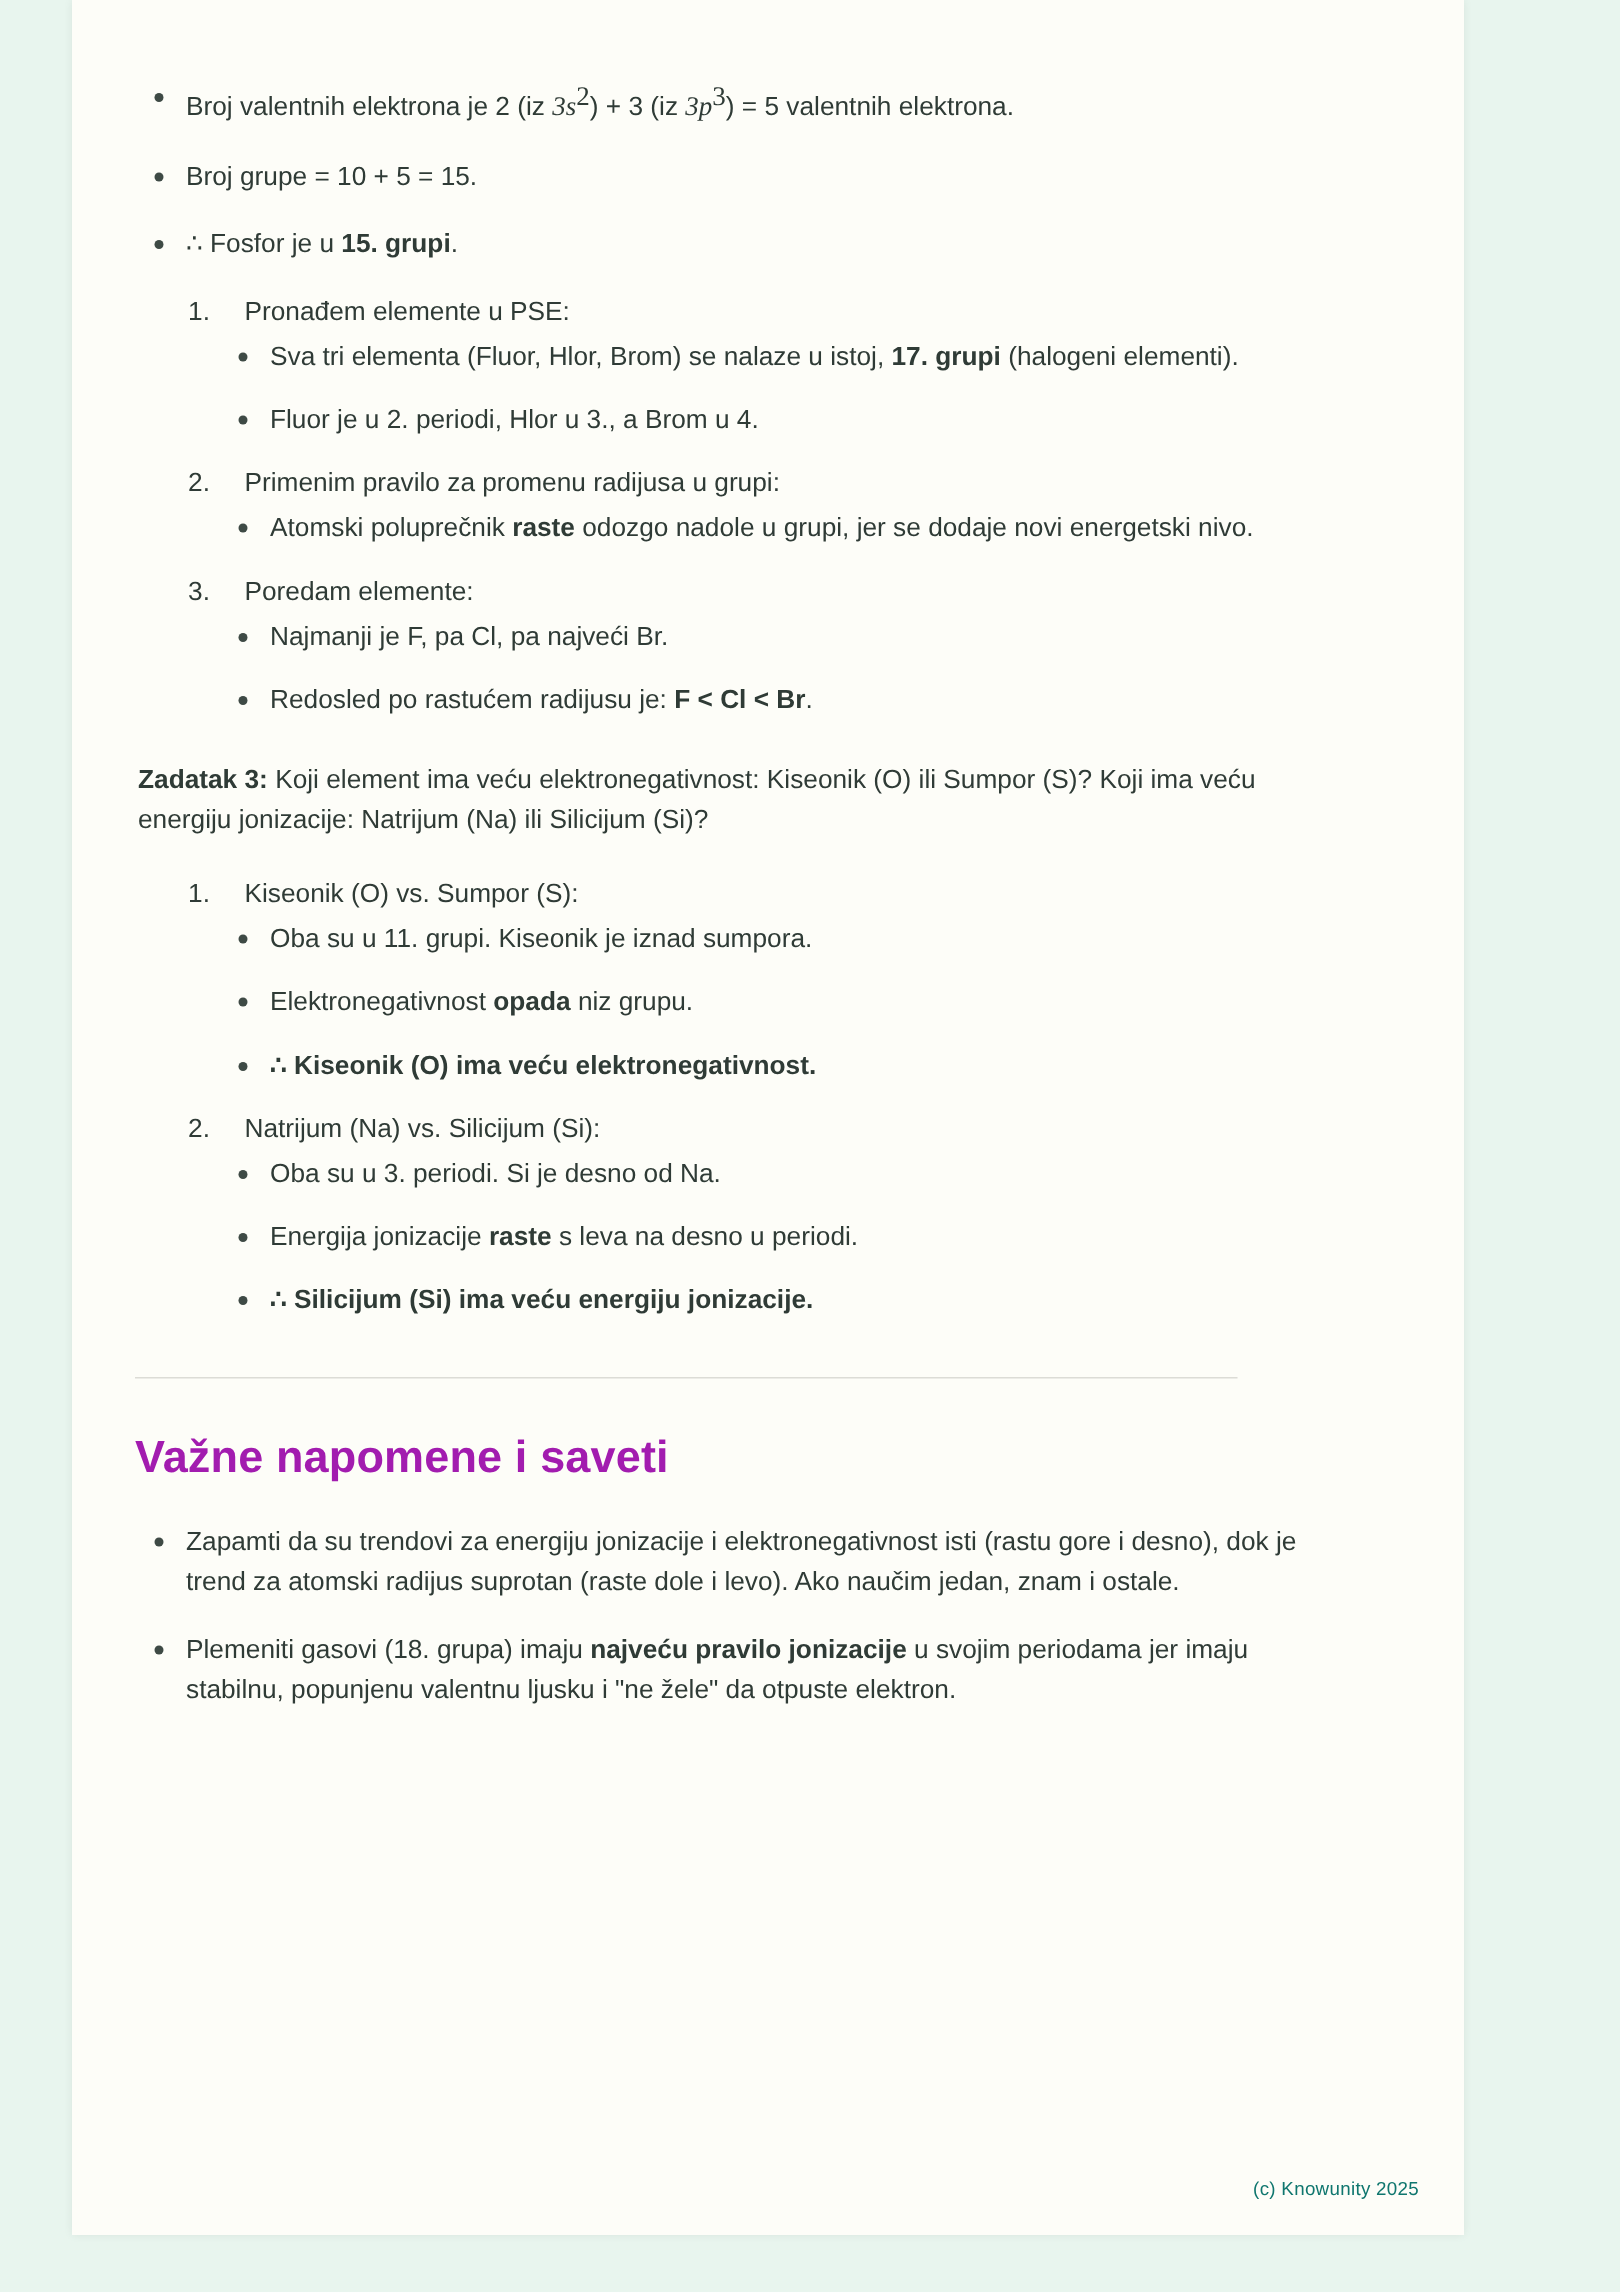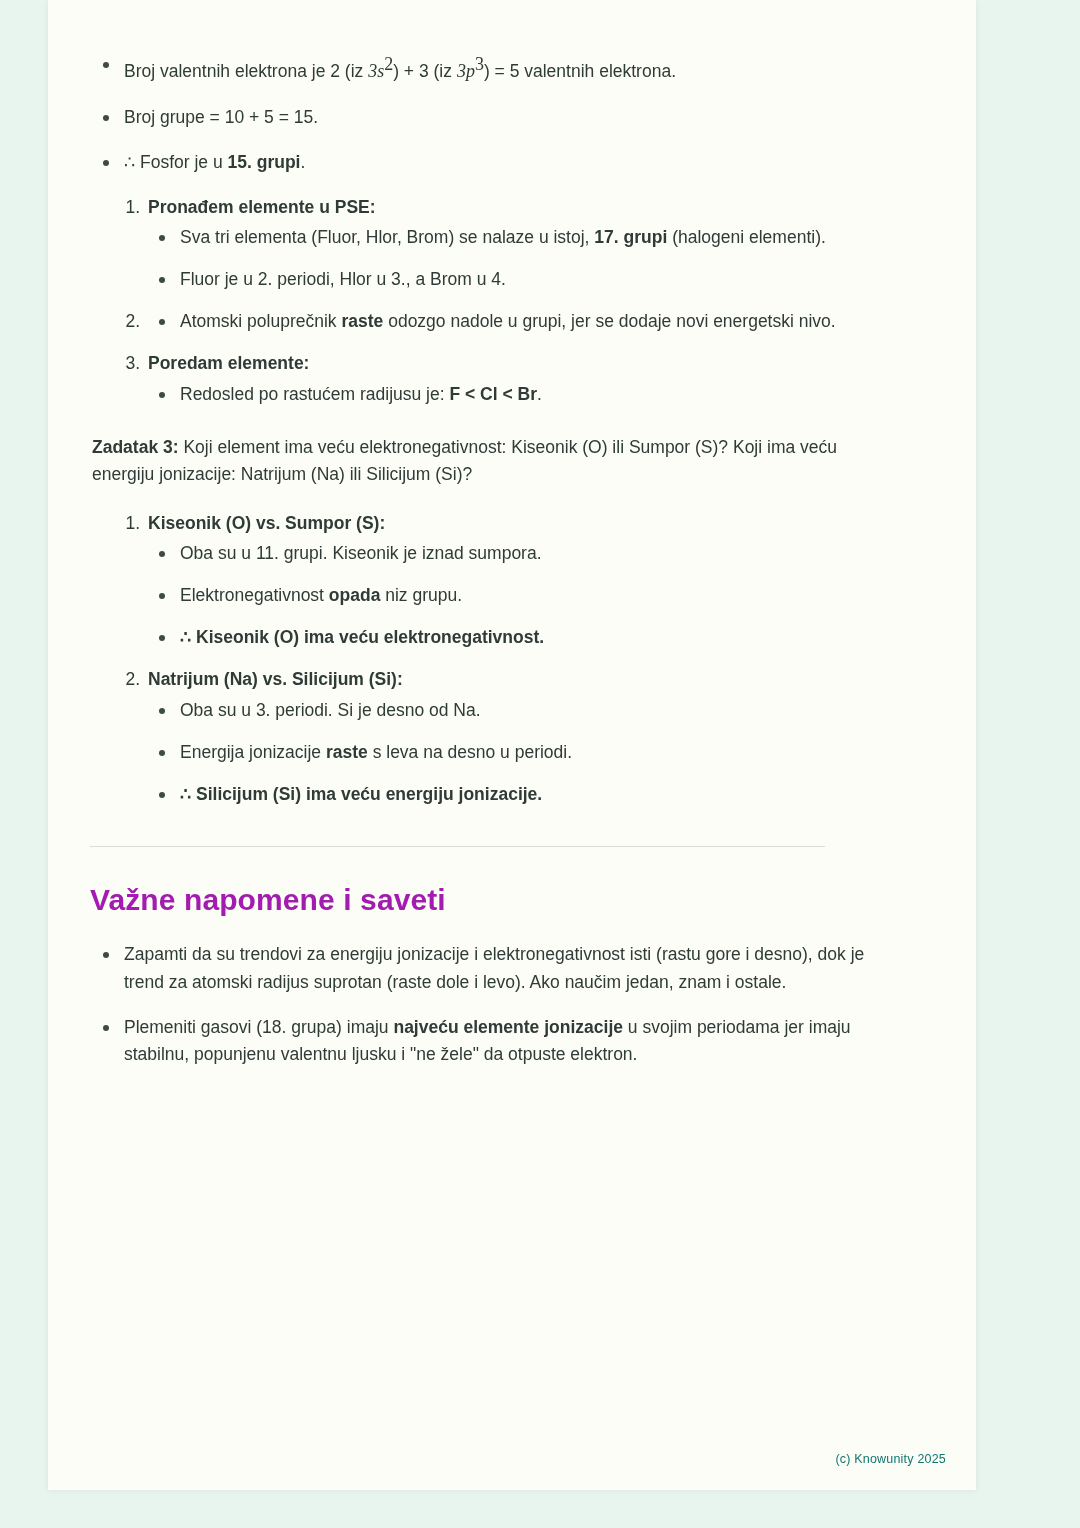--- a/index.html
+++ b/index.html
@@ -82,21 +82,22 @@
   ol.num > li::before {
     content: counter(itm) ".";
     position: absolute;
     left: 22px;
     top: 0;
     width: 28px;
     text-align: right;
     color: #2f3b36;
   }
   ol.num > li > .hd {
-    font-weight: bold;
+    font-weight: normal;
+    margin-left: 15px;
   }
   ol.num ul.bul {
     margin-top: 3px;
   }
   ol.num ul.bul > li {
     padding-left: 32px;
     margin-bottom: 15px;
   }
   ol.num ul.bul > li::before {
     left: 11px;
@@ -180,29 +181,33 @@
         <ul class="bul">
           <li>
             <span>Sva tri elementa (Fluor, Hlor, Brom) se nalaze u istoj, </span><b>17. grupi</b><span> (halogeni elementi).</span>
           </li>
           <li>
             <span>Fluor je u 2. periodi, Hlor u 3., a Brom u 4.</span>
           </li>
         </ul>
       </li>
       <li>
+        <span class="hd">Primenim pravilo za promenu radijusa u grupi:</span>
         <ul class="bul">
           <li>
             <span>Atomski poluprečnik </span><b>raste</b><span> odozgo nadole u grupi, jer se dodaje novi energetski nivo.</span>
           </li>
         </ul>
       </li>
       <li>
         <span class="hd">Poredam elemente:</span>
         <ul class="bul">
+          <li>
+            <span>Najmanji je F, pa Cl, pa najveći Br.</span>
+          </li>
           <li>
             <span>Redosled po rastućem radijusu je: </span><b>F &lt; Cl &lt; Br</b><span>.</span>
           </li>
         </ul>
       </li>
     </ol>
 
     <div class="para">
       <b>Zadatak 3:</b><span> Koji element ima veću elektronegativnost: Kiseonik (O) ili Sumpor (S)? Koji ima veću energiju jonizacije: Natrijum (Na) ili Silicijum (Si)?</span>
     </div>
@@ -240,20 +245,20 @@
 
     <hr class="divider">
 
     <h2 class="section">Važne napomene i saveti</h2>
 
     <ul class="bul tips">
       <li>
         <span>Zapamti da su trendovi za energiju jonizacije i elektronegativnost isti (rastu gore i desno), dok je trend za atomski radijus suprotan (raste dole i levo). Ako naučim jedan, znam i ostale.</span>
       </li>
       <li>
-        <span>Plemeniti gasovi (18. grupa) imaju </span><b>najveću elemente jonizacije</b><span> u svojim periodama jer imaju stabilnu, popunjenu valentnu ljusku i "ne žele" da otpuste elektron.</span>
+        <span>Plemeniti gasovi (18. grupa) imaju </span><b>najveću pravilo jonizacije</b><span> u svojim periodama jer imaju stabilnu, popunjenu valentnu ljusku i "ne žele" da otpuste elektron.</span>
       </li>
     </ul>
 
   </div>
 
   <div class="watermark">(c) Knowunity 2025</div>
 </div>
 
 </body></html>

